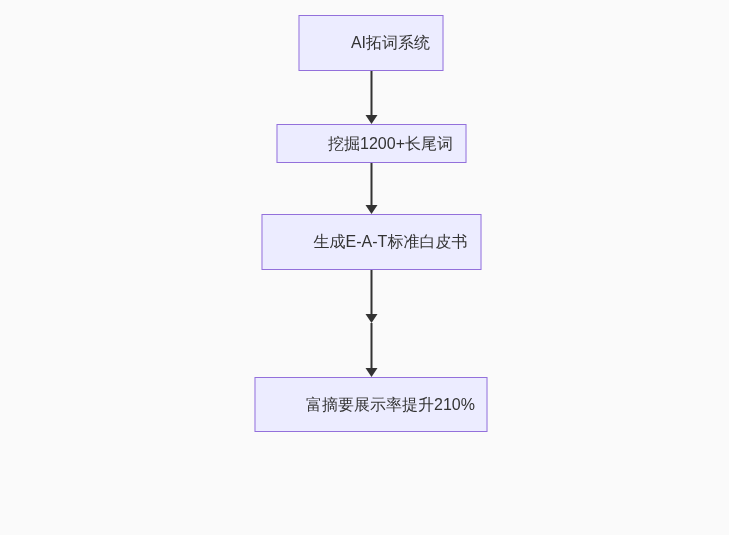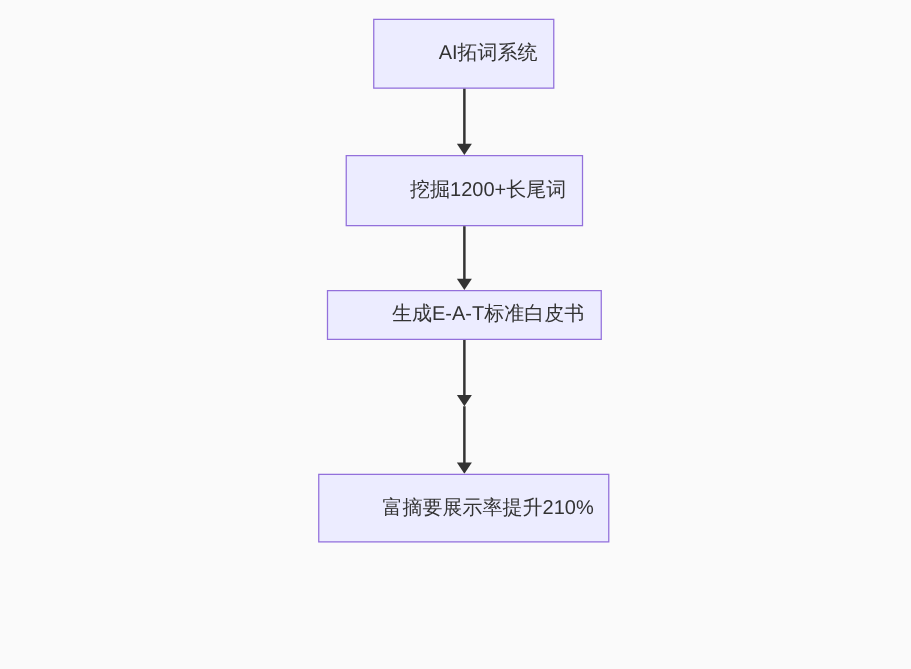--- a/index.html
+++ b/index.html
@@ -31,22 +31,22 @@
     font-size: 16px;
     line-height: 1;
     display: flex;
     align-items: center;
     justify-content: center;
     white-space: nowrap;
     height: 56px;
     padding-left: 39px;
   }
   .n1 { width: 145px; height: 56px; }
-  .n2 { width: 190px; height: 57px; }
-  .n3 { width: 220px; height: 40px; }
+  .n2 { width: 190px; height: 39px; }
+  .n3 { width: 220px; height: 56px; }
   .n4 { width: 215px; height: 55px; }
   .n5 { width: 233px; height: 55px; }
   .edge {
     display: flex;
     flex-direction: column;
     align-items: center;
     width: 14px;
   }
   .e1 { height: 53px; }
   .e2 { height: 51px; }

